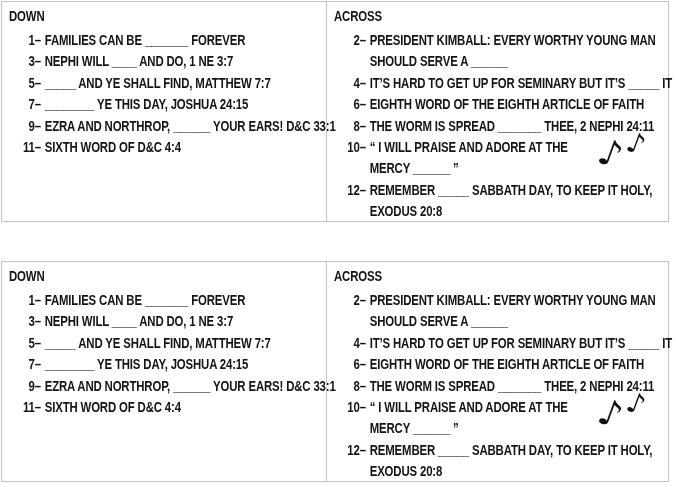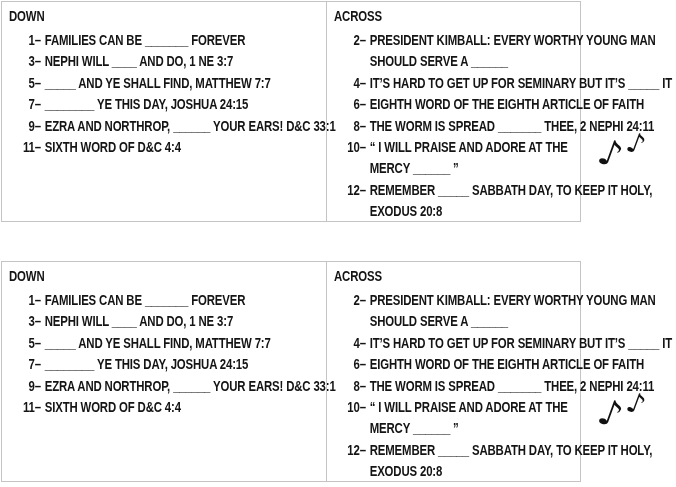--- a/index.html
+++ b/index.html
@@ -10,21 +10,21 @@
     width: 676px;
     height: 487px;
     overflow: hidden;
     background: #ffffff;
     position: relative;
     font-family: "Liberation Sans", sans-serif;
   }
   .card {
     position: absolute;
     left: 1px;
-    width: 580px;
+    width: 668px;
     height: 221px;
     border: 1px solid #c4c4c4;
     box-sizing: border-box;
     background: #ffffff;
     display: flex;
   }
   .card-top { top: 1px; }
   .card-bottom { top: 261px; }
   .col {
     box-sizing: border-box;

